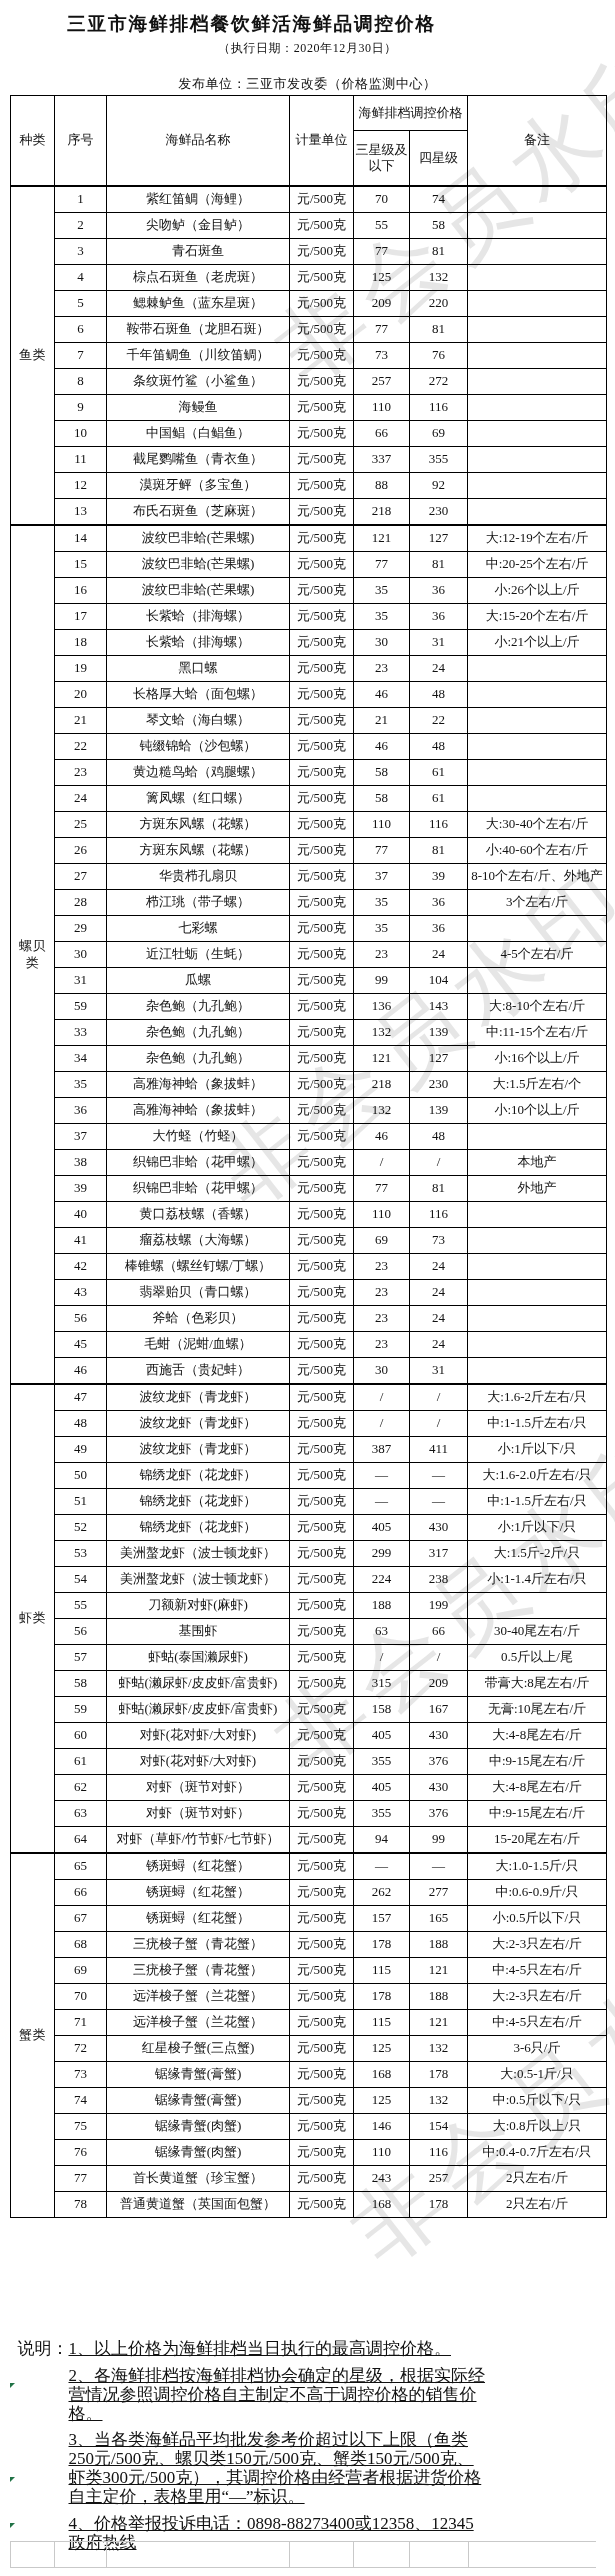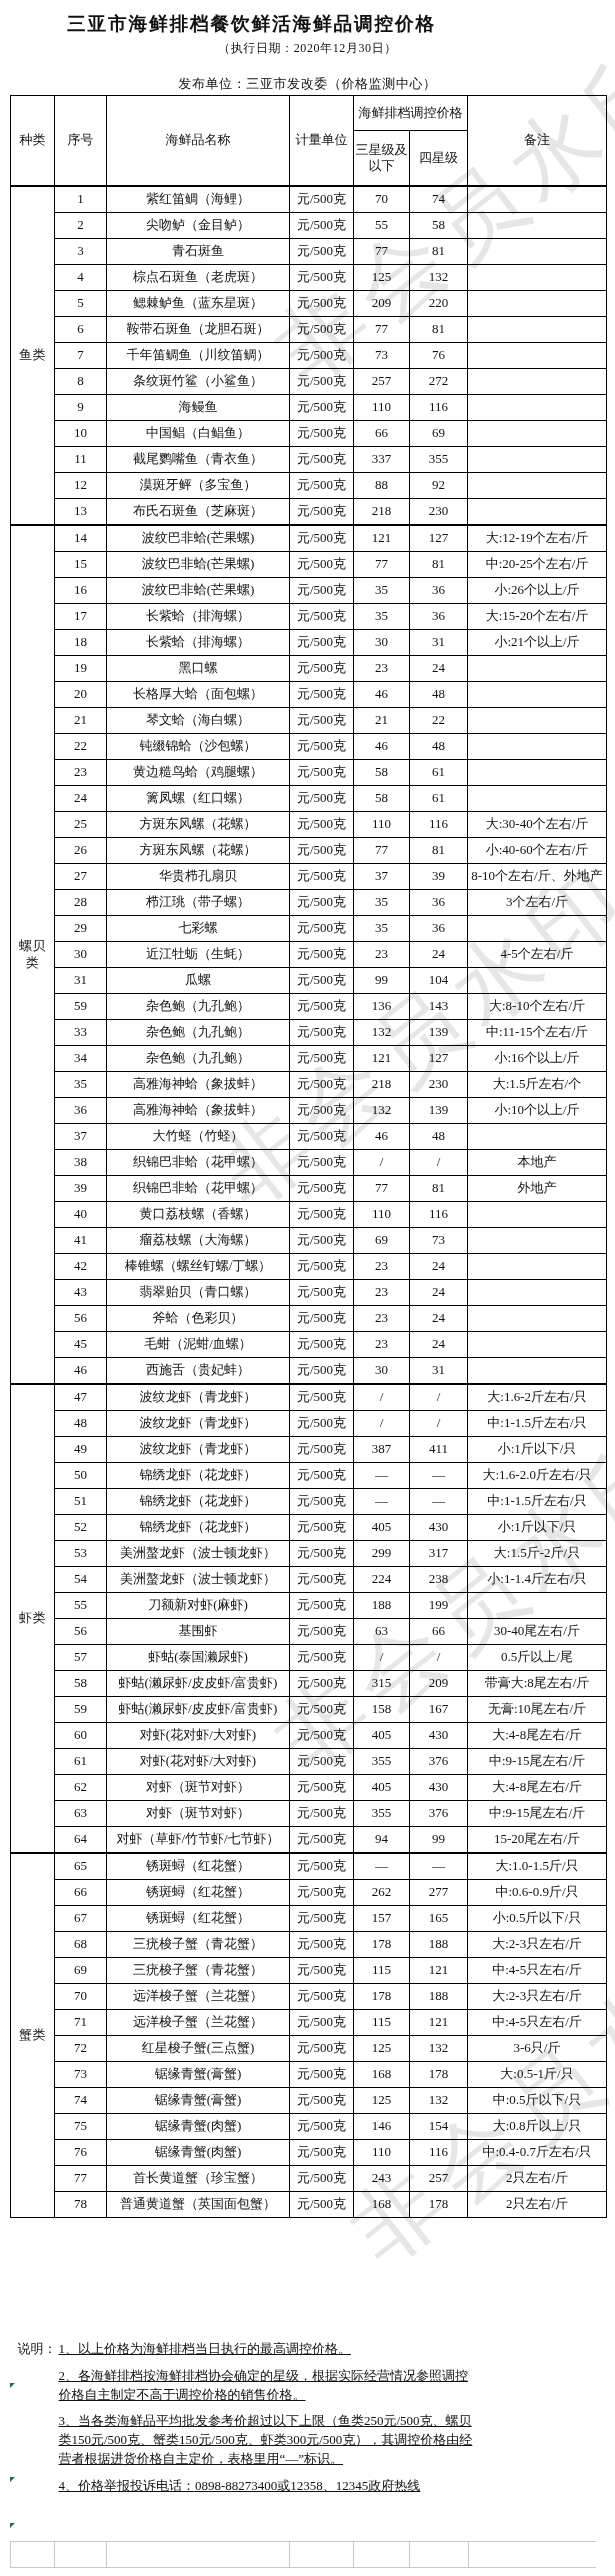--- a/index.html
+++ b/index.html
@@ -60,21 +60,21 @@
   tr.group-head th{height:34px;}
   tr.sub-head th{height:54px;}
   thead tr.sub-head th, thead th[rowspan]{border-bottom:2.3px solid #000;}
   tbody td{height:25px;}
   tbody tr.cat-start td{border-top:2.3px solid #000;}
   td.cat{font-size:13.4px;letter-spacing:0.6px;}
   td.num{font-family:"Liberation Serif","DejaVu Serif",serif;}
   
   .notes{
     position:absolute;left:17.5px;top:2339px;width:579px;
-    font-size:13px;line-height:19px;
+    font-size:17px;line-height:19px;
   }
   .notes-row{display:flex;}
   .notes-label{flex:0 0 41px;white-space:nowrap;}
   .notes-items{flex:1;text-decoration:underline;}
   .note-item{margin-bottom:7.6px;width:421px;}
   
   .green-tri{
     position:absolute;width:0;height:0;
     border-top:5.3px solid #217346;
     border-right:5.3px solid transparent;

